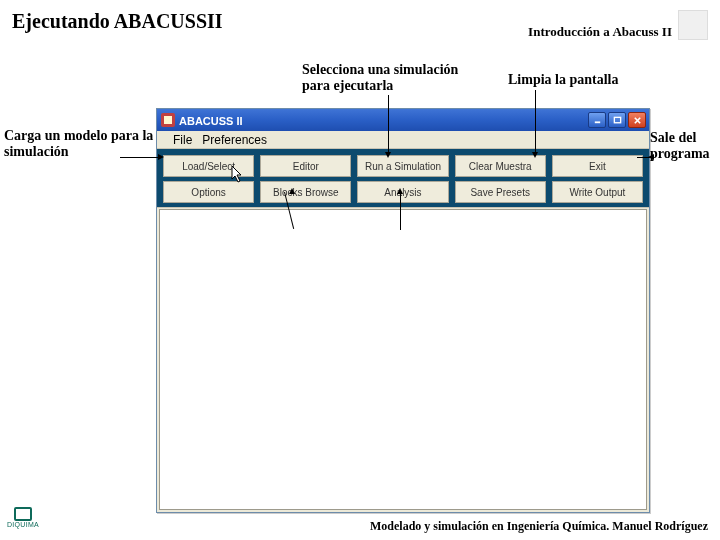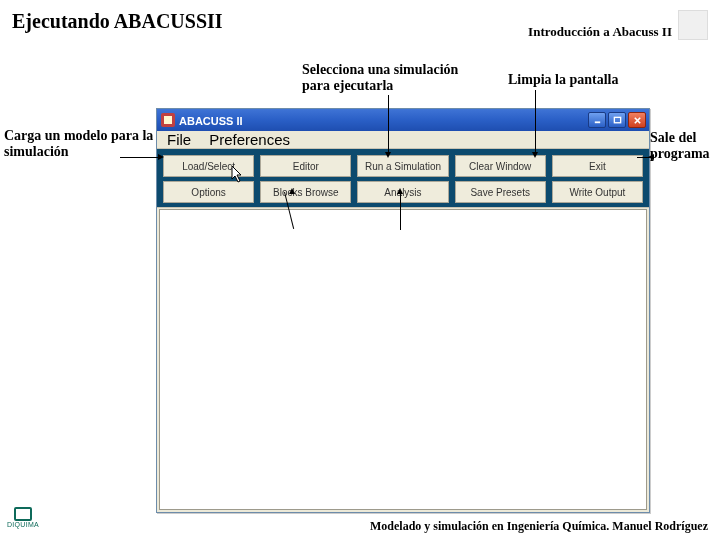--- a/index.html
+++ b/index.html
@@ -112,23 +112,23 @@
     display:flex; align-items:center; justify-content:center;
   }
   .winbtn.close { background: linear-gradient(to bottom,#f08060,#d04020); border-color:#8a2410;}
   .winbtn svg { width: 9px; height: 9px; }
 
   .menubar {
     height: 18px;
     background: #ece9d8;
     display: flex;
     align-items: center;
-    gap: 18px;
-    padding: 0 10px;
-    font-size: 15px;
+    gap: 10px;
+    padding: 0 16px;
+    font-size: 12px;
     color: #000;
     border-bottom: 1px solid #c9c4b4;
   }
   .menu-item { cursor: default; }
 
   .toolbar {
     padding: 6px 6px 4px 6px;
     background: #0c4a6e;
     display: grid;
     grid-template-columns: repeat(5, 1fr);
@@ -253,21 +253,21 @@
     </div>
   </div>
   <div class="menubar">
     <span class="menu-item">File</span>
     <span class="menu-item">Preferences</span>
   </div>
   <div class="toolbar">
     <button class="tbtn">Load/Select</button>
     <button class="tbtn">Editor</button>
     <button class="tbtn">Run a Simulation</button>
-    <button class="tbtn">Clear Window</button>
+    <button class="tbtn">Clear Muestra</button>
     <button class="tbtn">Exit</button>
     <button class="tbtn">Options</button>
     <button class="tbtn">Blocks Browse</button>
     <button class="tbtn">Analysis</button>
     <button class="tbtn">Save Presets</button>
     <button class="tbtn">Write Output</button>
     <svg class="cursor" width="14" height="18" viewBox="0 0 14 18">
       <path d="M1 1 L1 14 L4 11 L7 17 L9 16 L6 10 L10 10 Z" fill="#fff" stroke="#000" stroke-width="1"></path>
     </svg>
   </div>

